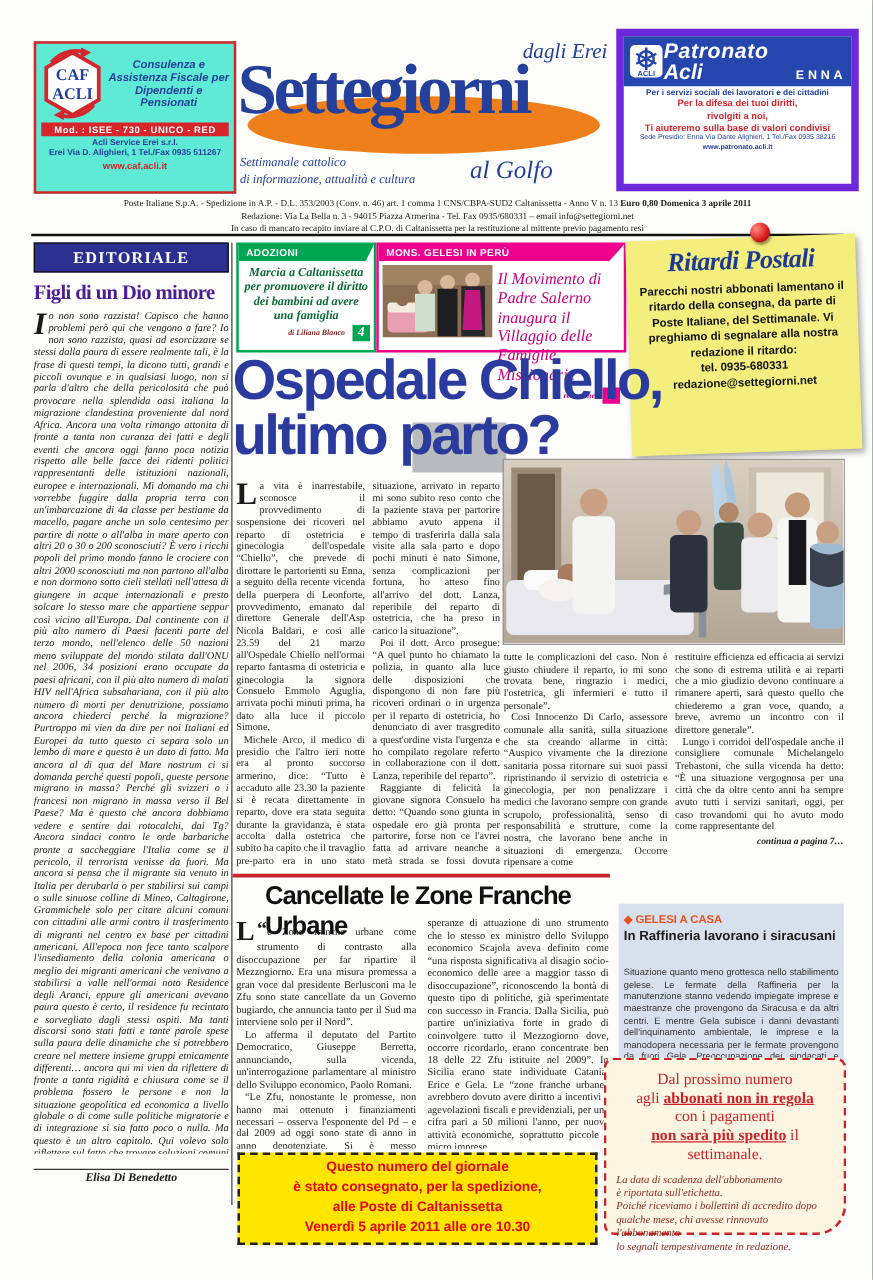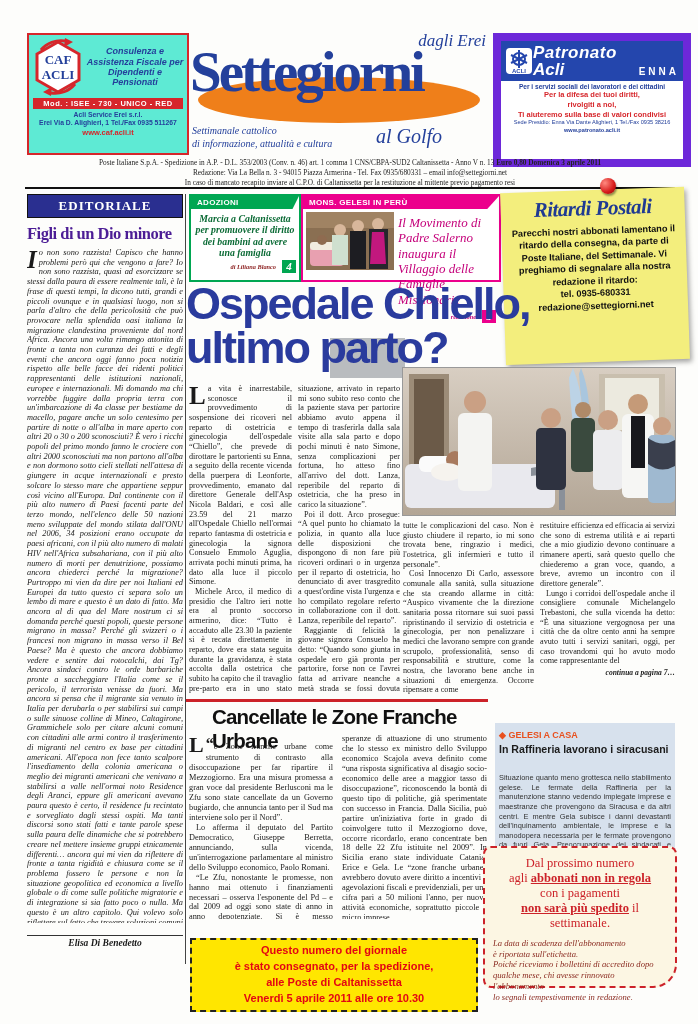--- a/index.html
+++ b/index.html
@@ -15,21 +15,21 @@
   #caf-tagline{color:#24409b;font-style:italic;font-weight:bold;font-size:9px;line-height:1.15;text-align:center;flex:1;}
   #caf-band{background:#d6262b;color:#fff;font-size:7.5px;font-weight:bold;text-align:center;margin:2px 4px;padding:1px 0;letter-spacing:.5px;}
   .caf-line{color:#24409b;font-weight:bold;font-size:6.8px;text-align:center;line-height:1.25;}
   #caf-site{color:#d6262b;font-weight:bold;font-size:7.5px;text-align:center;}
   #masthead{left:190px;top:33px;width:300px;height:122px;}
   #mast-ellipse{left:8px;top:44px;width:282px;height:46px;background:#ef7f1a;border-radius:50%;}
   #mast-name{left:0;top:10px;width:300px;font-size:57px;font-weight:bold;color:#24409b;letter-spacing:-3px;line-height:1;}
   #mast-top{right:4px;top:-2px;font-style:italic;font-size:17px;color:#24409b;}
   #mast-bottom{left:186px;top:92px;font-style:italic;font-size:20px;color:#24409b;}
   #mast-sub{left:2px;top:92px;width:180px;font-style:italic;font-size:10px;color:#24409b;line-height:1.25;}
-  #patronato-box{left:493px;top:33px;width:182px;height:118px;border:8px solid #6d28d9;background:#fff;}
+  #patronato-box{left:493px;top:23px;width:182px;height:118px;border:6px solid #6d28d9;background:#fff;}
   #pat-head{background:#2446ad;display:flex;align-items:center;padding:3px 4px;height:34px;}
   #pat-titles{flex:1;color:#fff;font-weight:bold;font-style:italic;line-height:1;}
   #pat-t1{font-size:17px;letter-spacing:.5px;}
   #pat-row2{display:flex;align-items:baseline;}
   #pat-t2{font-size:17px;}
   #pat-region{margin-left:auto;font-size:10px;letter-spacing:3px;font-style:normal;}
   #pat-tag{color:#24409b;font-weight:bold;font-size:6.6px;text-align:center;margin-top:2px;}
   .pat-red{color:#d6262b;font-weight:bold;font-size:7.5px;text-align:center;line-height:1.3;}
   .pat-small{color:#24409b;font-size:5.6px;text-align:center;line-height:1.3;}
   
@@ -88,21 +88,21 @@
   #zfu-col2{left:342px;top:734px;width:145px;height:185px;overflow:hidden;}
   .qmark{font-size:16px;font-weight:bold;}
   
   #gelesi-box{left:495px;top:723px;width:180px;height:136px;background:#d7e1ed;padding:7px 4px;box-sizing:border-box;}
   #gelesi-label{color:#e8501e;font-weight:bold;font-size:9px;font-family:"Liberation Sans",sans-serif;}
   #gelesi-title{font-weight:bold;font-size:10.6px;font-family:"Liberation Sans",sans-serif;margin:3px 0 18px 0;color:#1c1c1c;}
   #gelesi-body{font-family:"Liberation Sans",sans-serif;font-size:7.4px;line-height:1.3;color:#333;text-align:justify;}
   #gelesi-byline{text-align:right;font-weight:bold;font-style:italic;font-size:8px;margin-top:5px;}
   
   #consegna-box{left:190px;top:922px;width:288px;height:74px;background:#ffe600;border:2px dashed #222;
-        box-sizing:border-box;display:flex;flex-direction:column;justify-content:center;margin-top:16px;}
+        box-sizing:border-box;display:flex;flex-direction:column;justify-content:center;}
   .consegna-line{color:#e30613;font-weight:bold;font-family:"Liberation Sans",sans-serif;font-size:11px;text-align:center;line-height:1.45;}
   #abbonati-box{left:483px;top:846px;width:194px;height:142px;background:#fcf6e3;border:2px dashed #cc2229;
         border-radius:8px 8px 24px 8px;box-sizing:border-box;padding:8px 8px 4px 8px;}
   .abb-line{color:#cc2229;font-size:12.5px;text-align:center;line-height:1.2;}
   .abb-line .u{text-decoration:underline;font-weight:bold;}
   #abb-note{margin-top:7px;font-style:italic;font-size:8.6px;color:#8a2a20;line-height:1.25;}
 </style>
 </head>
 <body>
 

